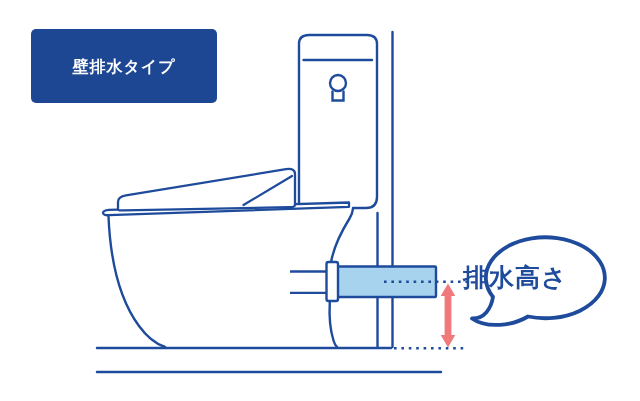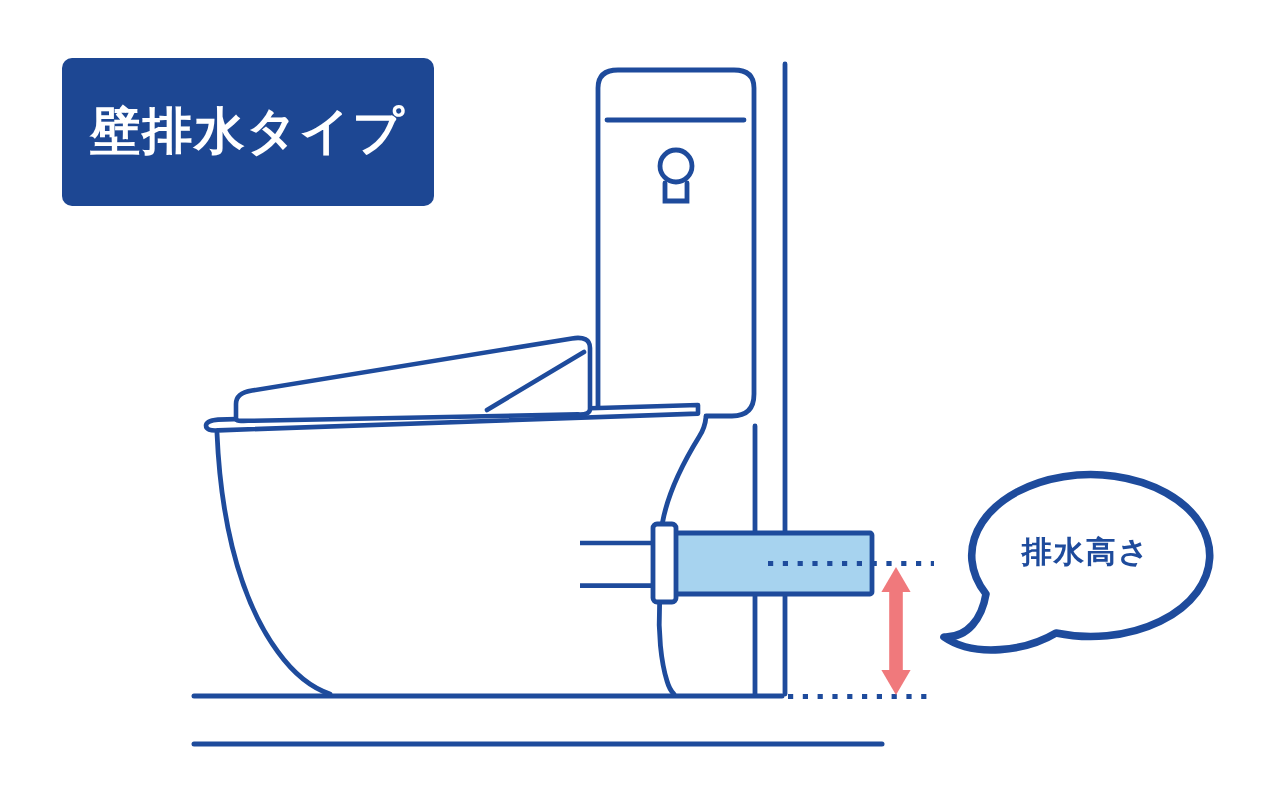--- a/index.html
+++ b/index.html
@@ -26,35 +26,34 @@
     top: 29px;
     width: 186px;
     height: 74px;
     background: #1d4793;
     border-radius: 5px;
     color: #ffffff;
     display: flex;
     flex-direction: column;
     align-items: center;
     justify-content: center;
-    font-size: 25px;
+    font-size: 16px;
     font-weight: 600;
     line-height: 29px;
     letter-spacing: 1px;
     text-align: center;
     white-space: nowrap;
   }
   .bubble-label {
     position: absolute;
     left: 463px;
     top: 265px;
     width: 160px;
-    text-align: center;
     color: #1e4b9c;
-    font-size: 15px;
+    font-size: 25px;
     font-weight: 600;
     letter-spacing: 1px;
     line-height: 24px;
     white-space: nowrap;
   }
 </style>
 </head>
 <body>
 
 <div class="stage">

